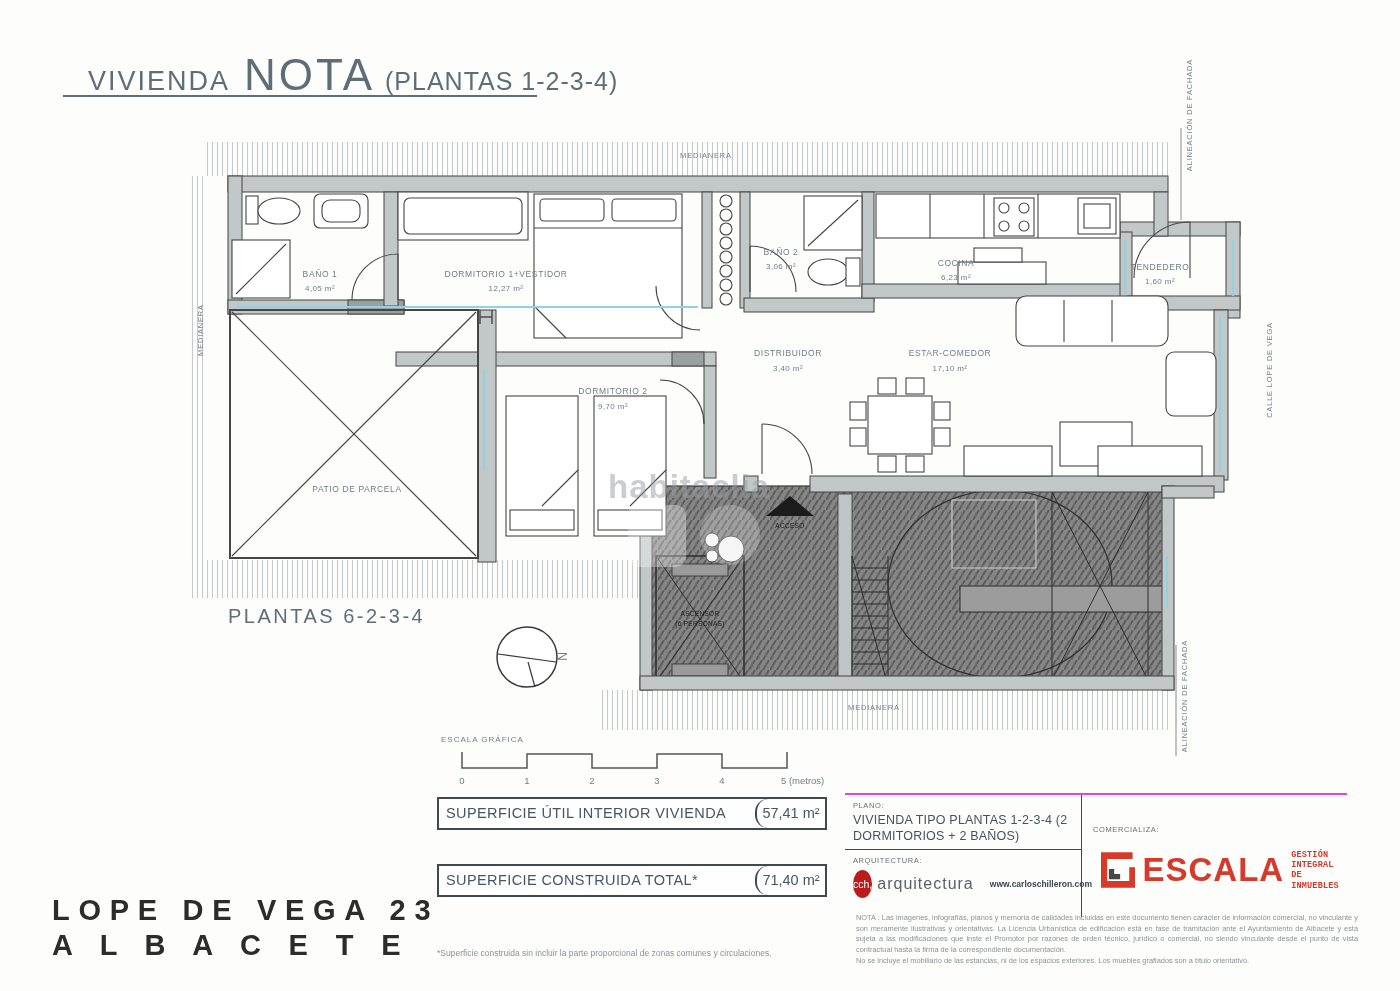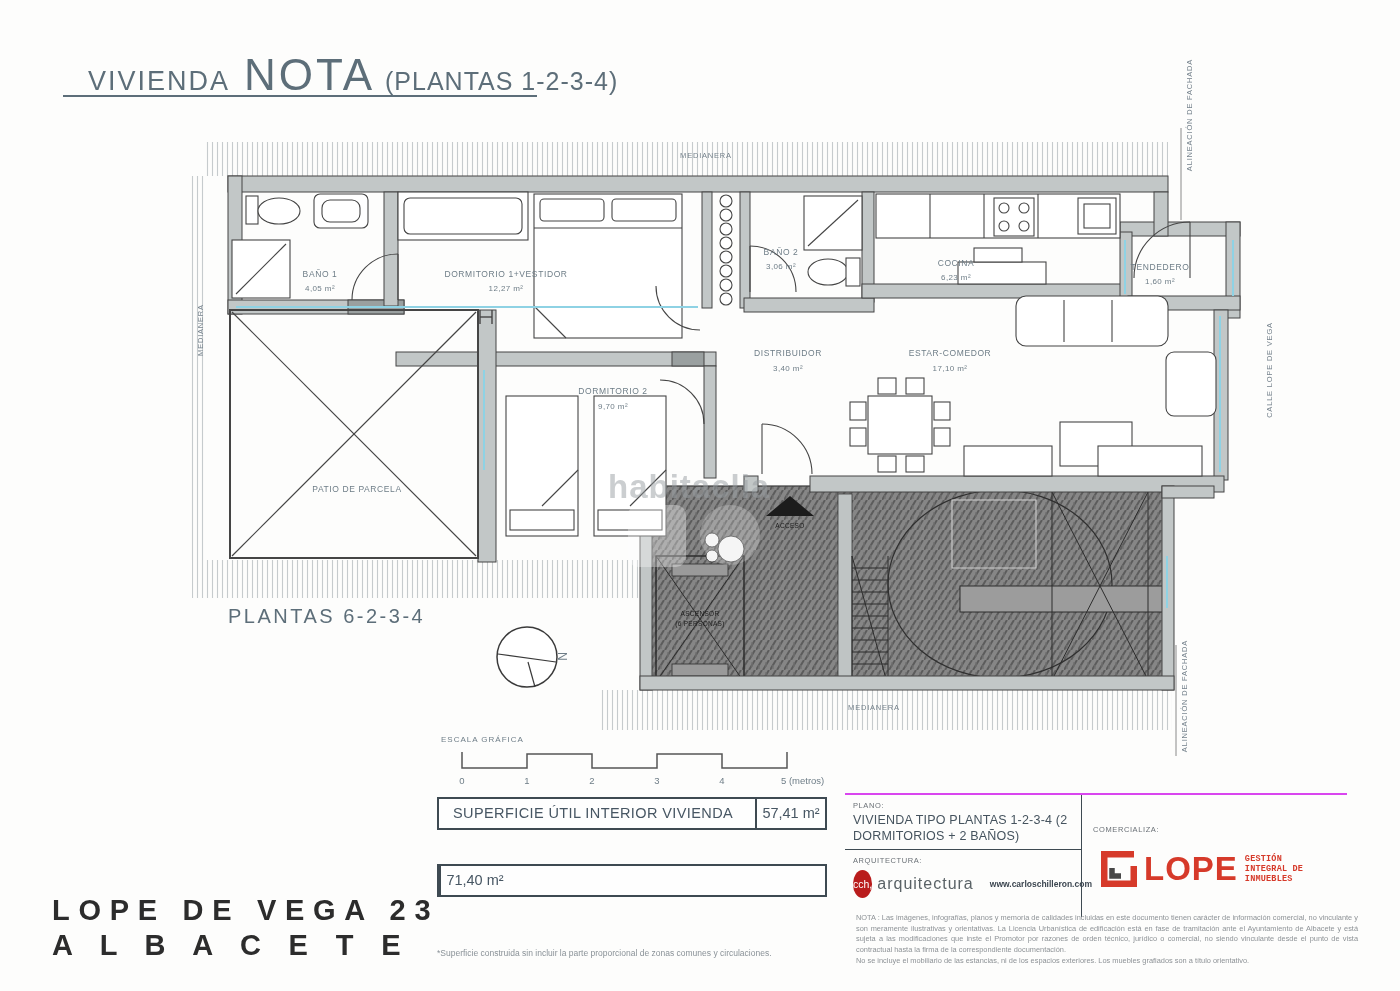--- a/index.html
+++ b/index.html
@@ -20,22 +20,22 @@
   .tiny-label{font-size:7.5px;letter-spacing:.8px;fill:#75828c;}
   .core-label{font-size:6.5px;fill:#1e1e1e;letter-spacing:.3px;}
   
   .plantas{position:absolute;left:228px;top:605px;font-size:20px;color:#5d6e79;letter-spacing:2.5px;}
   .wm-text{position:absolute;left:608px;top:468px;font-size:33px;font-weight:bold;
            color:rgba(152,158,162,.5);letter-spacing:1px;}
   .wm-blob{position:absolute;background:rgba(255,255,255,.33);}
   
   .stable{position:absolute;left:437px;width:386px;height:29px;border:2px solid #3e4a52;
           display:flex;background:#fefefe;color:#475663;}
-  .stable .lbl{flex:1;padding:6px 0 0 14px;font-size:14.5px;letter-spacing:.4px;}
-  .stable .val{width:68px;border-left:2px solid #3e4a52;text-align:center;padding-top:6px;font-size:14.5px;}
+  .stable .lbl{flex:1;padding:6px 0 0 7px;font-size:14.5px;letter-spacing:.4px;}
+  .stable .val{width:68px;border-left:2px solid #3e4a52;text-align:center;padding-top:6px;font-size:14.5px;border-radius:13px;}
   .footnote{position:absolute;left:437px;top:948px;font-size:8.5px;color:#8a9298;}
   
   .address{position:absolute;left:52px;top:894px;color:#2c2c2c;font-weight:bold;}
   .address .a1{font-size:29px;letter-spacing:.30em;white-space:nowrap;}
   .address .a2{font-size:29px;letter-spacing:.34em;white-space:nowrap;margin-top:2px;}
   
   .tblock{position:absolute;left:845px;top:793px;width:502px;height:182px;border-top:2px solid #d946ef;}
   .tb-left{position:absolute;left:0;top:0;width:236px;height:116px;}
   .tb-divider{position:absolute;left:236px;top:0;height:122px;border-left:1.5px solid #3e4a52;}
   .tb-sec-label{font-size:7.5px;color:#6a7076;letter-spacing:.6px;padding:6px 0 0 8px;}
@@ -302,20 +302,21 @@
   <div class="wm-blob" style="left:628px;top:505px;width:58px;height:62px;border-radius:10px;"></div>
   <div class="wm-blob" style="left:700px;top:505px;width:60px;height:60px;border-radius:30px;background:rgba(255,255,255,.22);"></div>
 
   <div class="plantas">PLANTAS 6-2-3-4</div>
 
   <div class="stable" style="top:797px;">
     <div class="lbl">SUPERFICIE ÚTIL INTERIOR VIVIENDA</div>
     <div class="val">57,41 m²</div>
   </div>
   <div class="stable" style="top:864px;">
+    <div class="lbl">SUPERFICIE CONSTRUIDA TOTAL*</div>
     <div class="val">71,40 m²</div>
   </div>
   <div class="footnote">*Superficie construida sin incluir la parte proporcional de zonas comunes y circulaciones.</div>
 
   <div class="address">
     <div class="a1">LOPE DE VEGA 23</div>
     <div class="a2">A L B A C E T E</div>
   </div>
 
   <div class="tblock">
@@ -332,21 +333,21 @@
       </div>
     </div>
     <div class="tb-divider"></div>
     <div class="tb-right">
       <div class="tb-sec-label" style="padding-left:12px;">COMERCIALIZA:</div>
       <div class="campo-row">
         <svg width="36" height="36" viewBox="0 0 36 36">
           <path d="M33,3 H3 V33 H33 V15" fill="none" stroke="#d63a2a" stroke-width="7"></path>
           <path d="M11,17 V25 H20" fill="none" stroke="#474747" stroke-width="5.5"></path>
         </svg>
-        <div class="campo-name">LOPE</div>
+        <div class="campo-name">ESCALA</div>
         <div class="campo-tag">
           <div>GESTIÓN</div>
           <div>INTEGRAL DE</div>
           <div>INMUEBLES</div>
         </div>
       </div>
     </div>
     <div class="tb-nota">
       <div>NOTA : Las imágenes, infografías, planos y memoria de calidades incluidas en este documento tienen carácter de información comercial, no vinculante y son meramente ilustrativas y orientativas. La Licencia Urbanística de edificación está en fase de tramitación ante el Ayuntamiento de Albacete y está sujeta a las modificaciones que inste el Promotor por razones de orden técnico, jurídico o comercial, no siendo vinculante desde el punto de vista contractual hasta la firma de la correspondiente documentación.</div>
       <div>No se incluye el mobiliario de las estancias, ni de los espacios exteriores. Los muebles grafiados son a título orientativo.</div>

